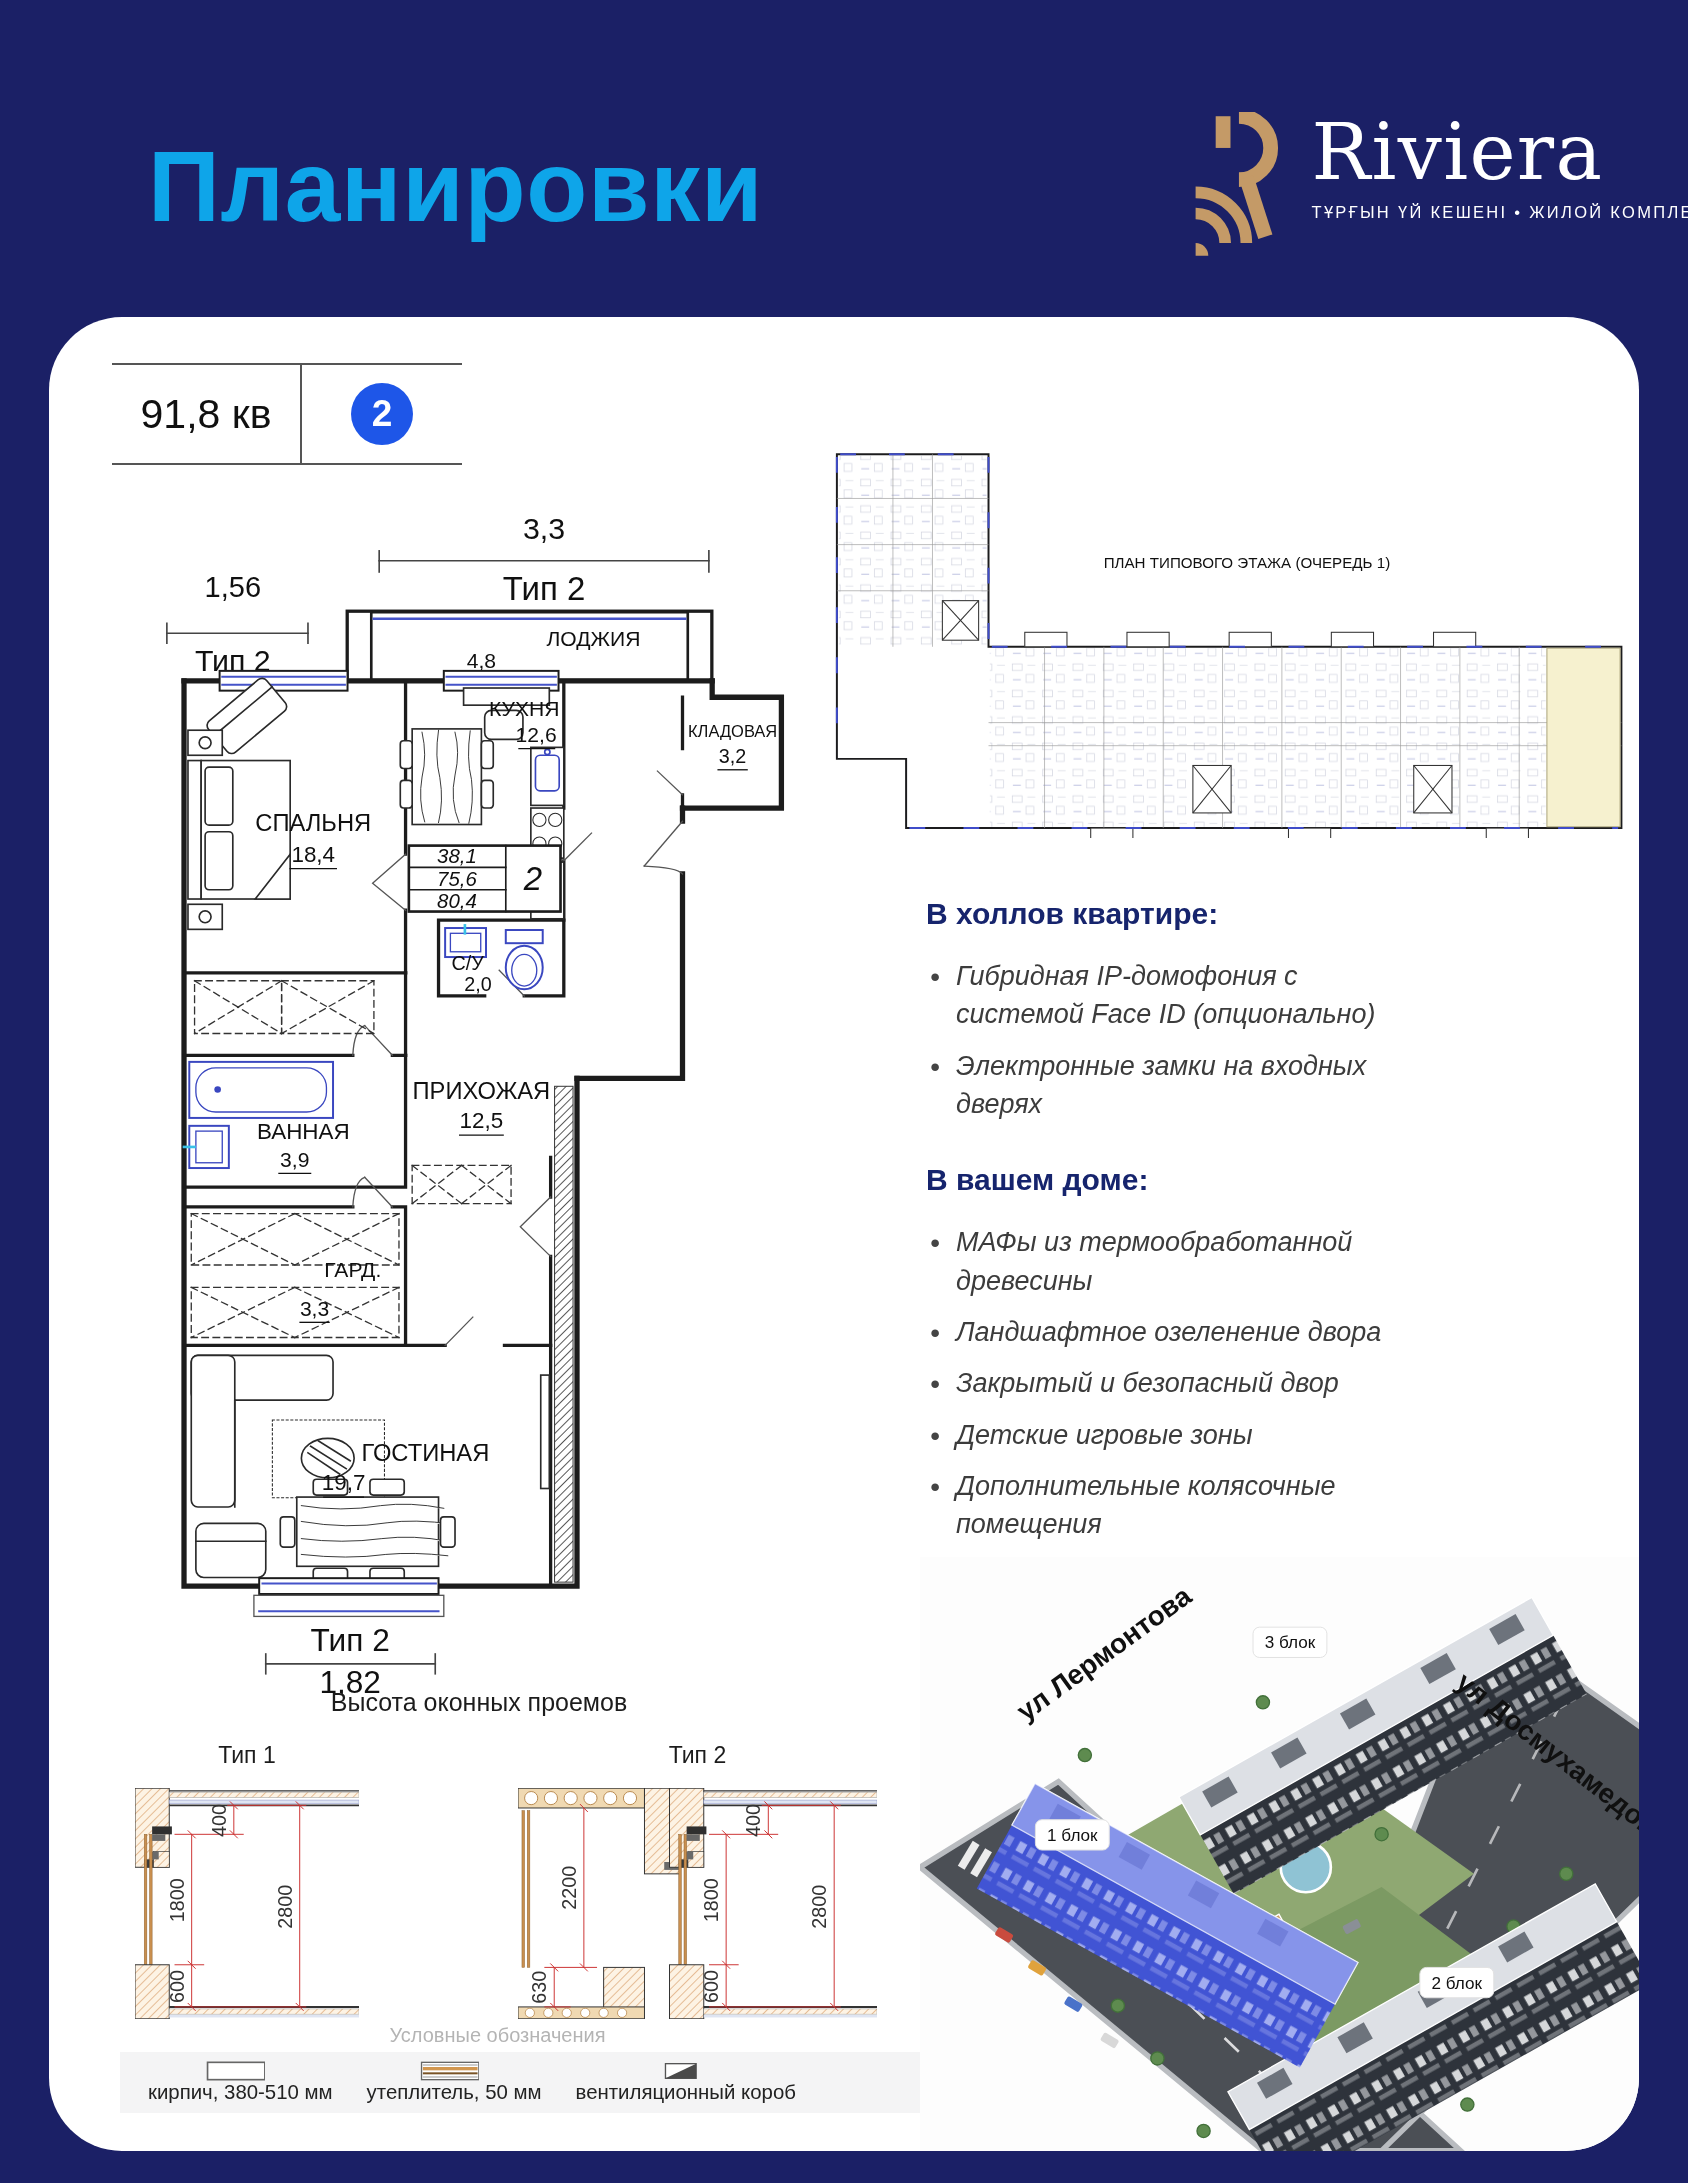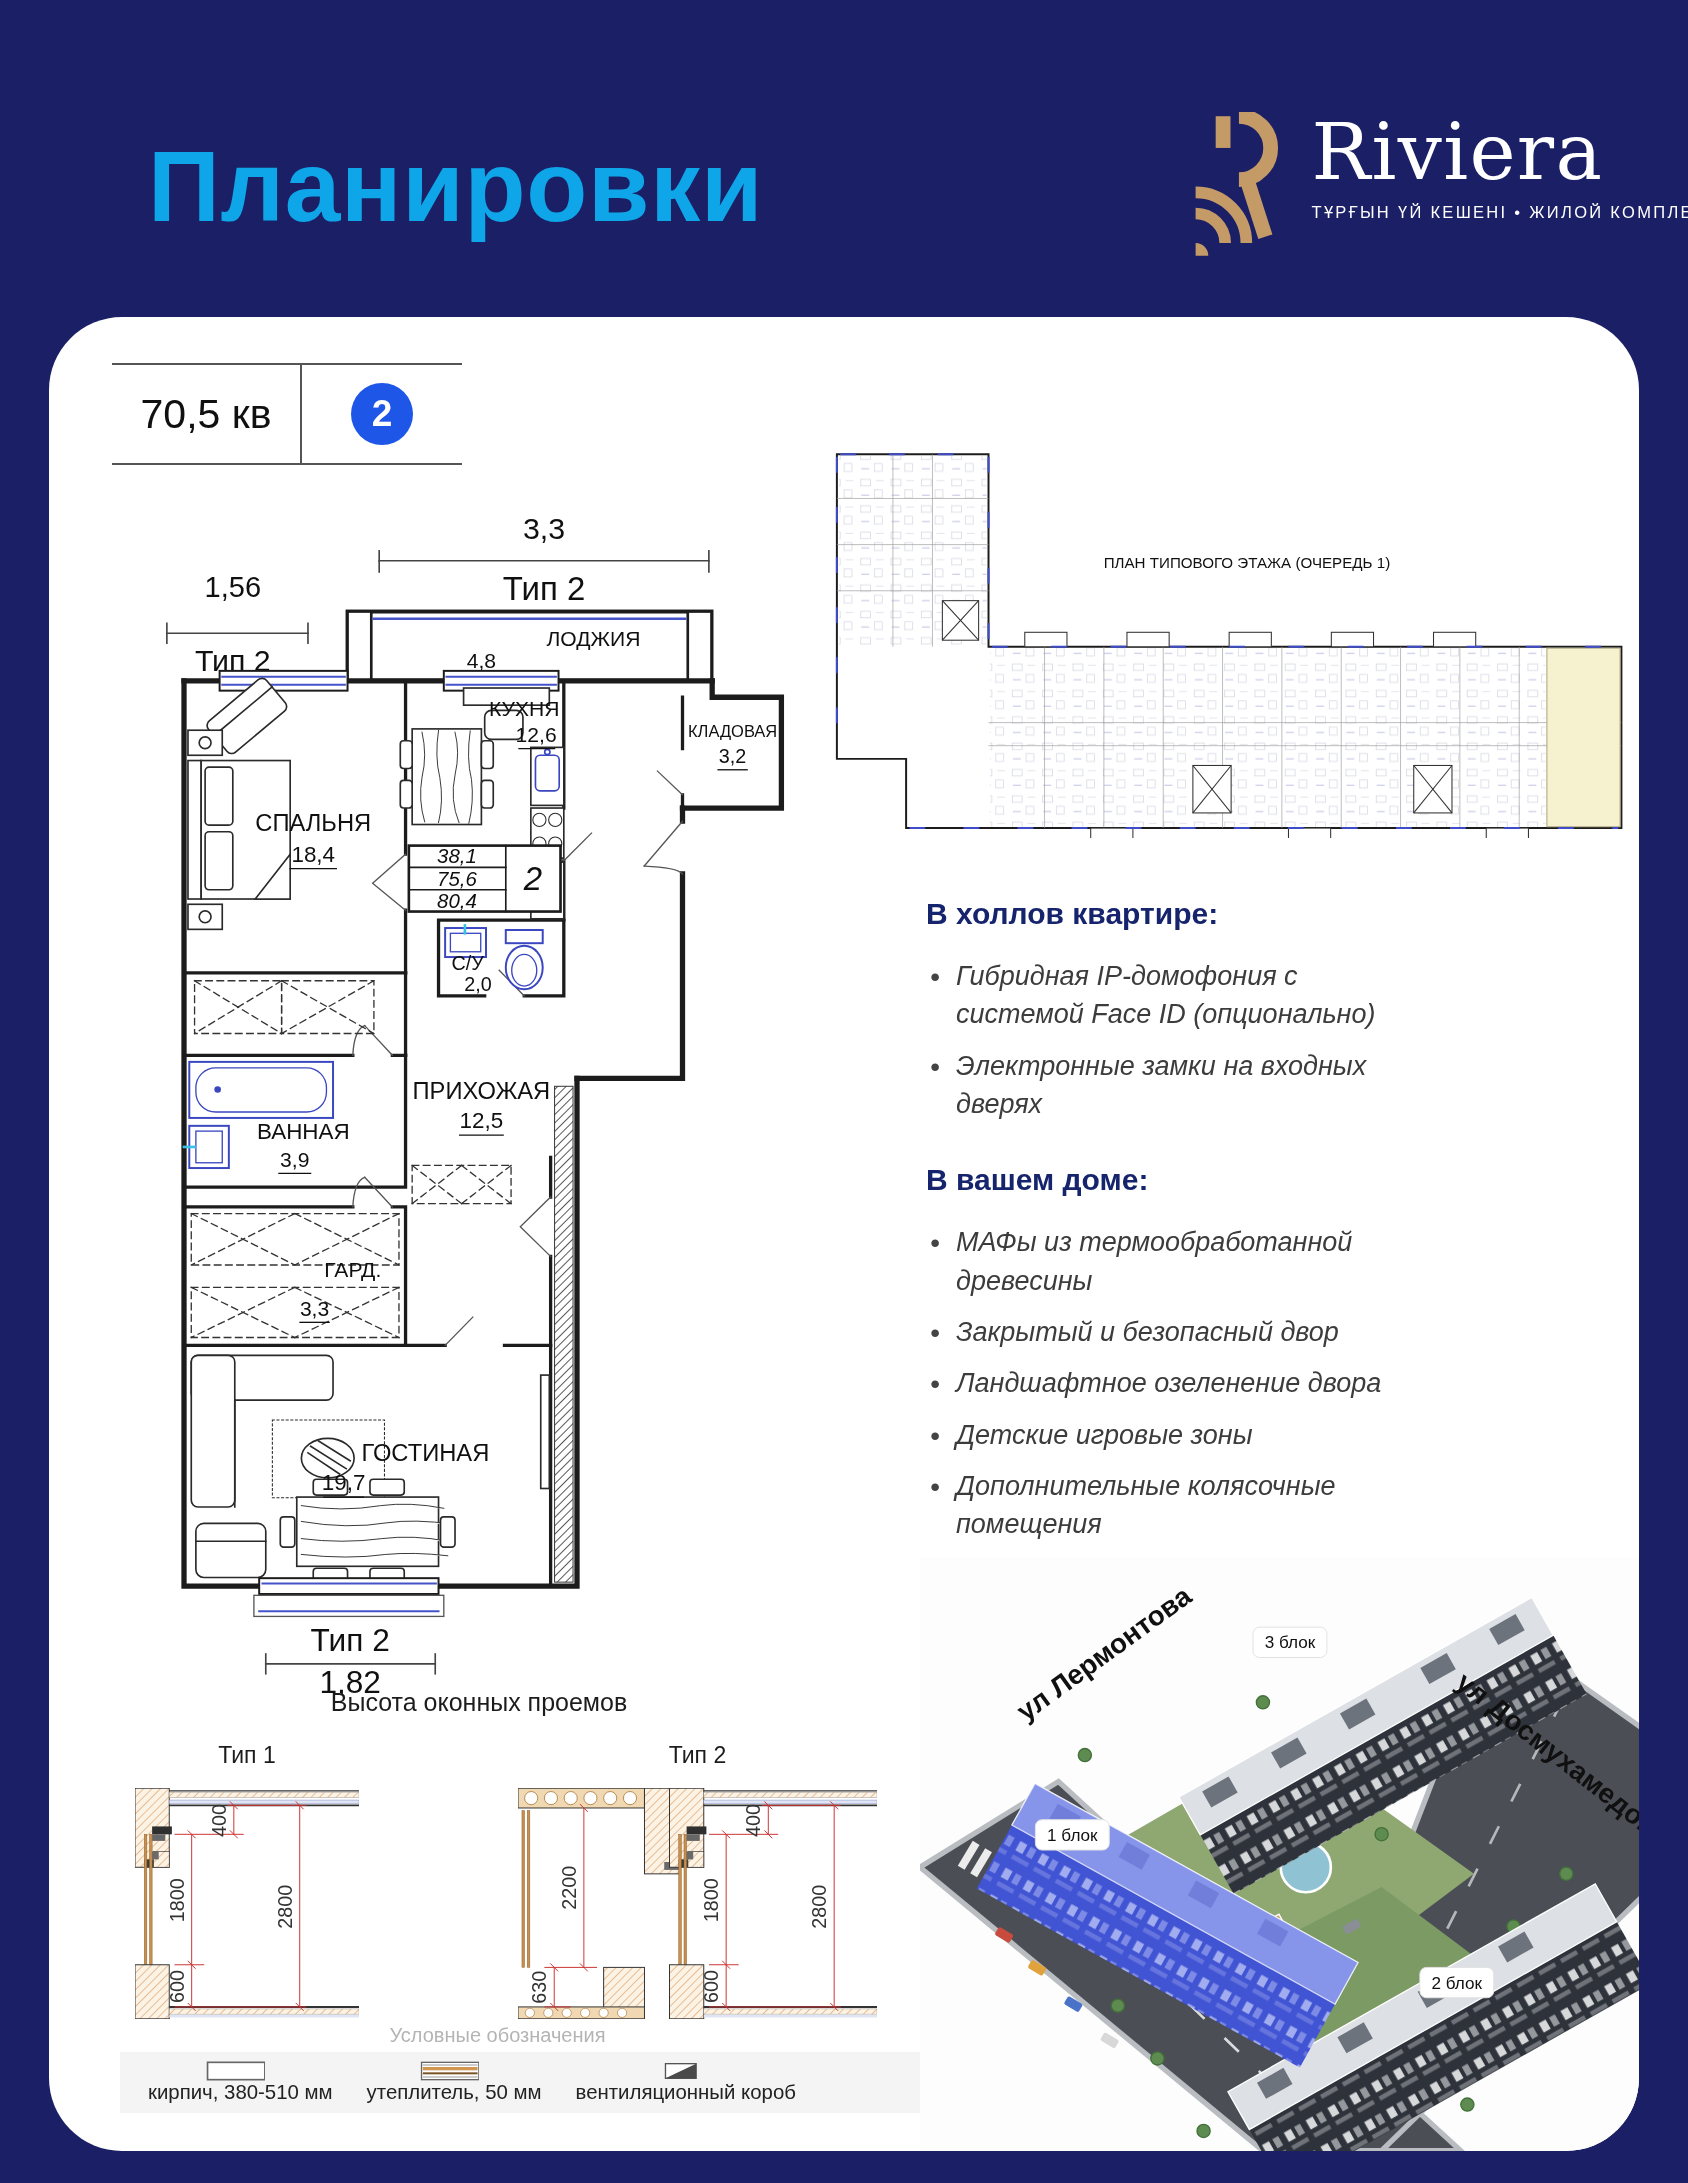--- a/index.html
+++ b/index.html
@@ -63,21 +63,21 @@
     </span>
     <span class="logo-right">
       <div class="brand">Riviera</div>
       <div class="tagline">ТҰРҒЫН ҮЙ КЕШЕНІ • ЖИЛОЙ КОМПЛЕКС</div>
     </span>
   </div>
 
   <div class="panel">
 
     <div class="area-table">
-      <div class="area-cell">70,5 кв</div>
+      <div class="area-cell">91,8 кв</div>
       <div class="badge-cell">
         <div class="room-badge">2</div>
       </div>
     </div>
 
     <svg class="abs" style="left:106px;top:181px;" width="633" height="1197" viewBox="0 0 960 1815">
       <defs>
         <pattern id="ventHatch" width="9" height="9" patternUnits="userSpaceOnUse" patternTransform="rotate(45)">
           <rect width="9" height="9" fill="#fff"></rect>
             <line x1="0" y1="0" x2="0" y2="9" stroke="#333" stroke-width="2.5"></line>
@@ -376,22 +376,22 @@
 
     <div class="features">
       <h2 class="feat-h">В холлов квартире:</h2>
       <ul class="feat-ul">
         <li>Гибридная IP-домофония с системой Face ID (опционально)</li>
         <li>Электронные замки на входных дверях</li>
       </ul>
       <h2 class="feat-h">В вашем доме:</h2>
       <ul class="feat-ul">
         <li>МАФы из термообработанной древесины</li>
+        <li>Ландшафтное озеленение двора</li>
         <li>Закрытый и безопасный двор</li>
-        <li>Ландшафтное озеленение двора</li>
         <li>Детские игровые зоны</li>
         <li>Дополнительные колясочные помещения</li>
         <li>Стильный дизайн холлов</li>
       </ul>
     </div>
 
     <div class="win-title">Высота оконных проемов</div>
     <div class="win-type wt1">Тип 1</div>
     <div class="win-type wt2">Тип 2</div>
 

